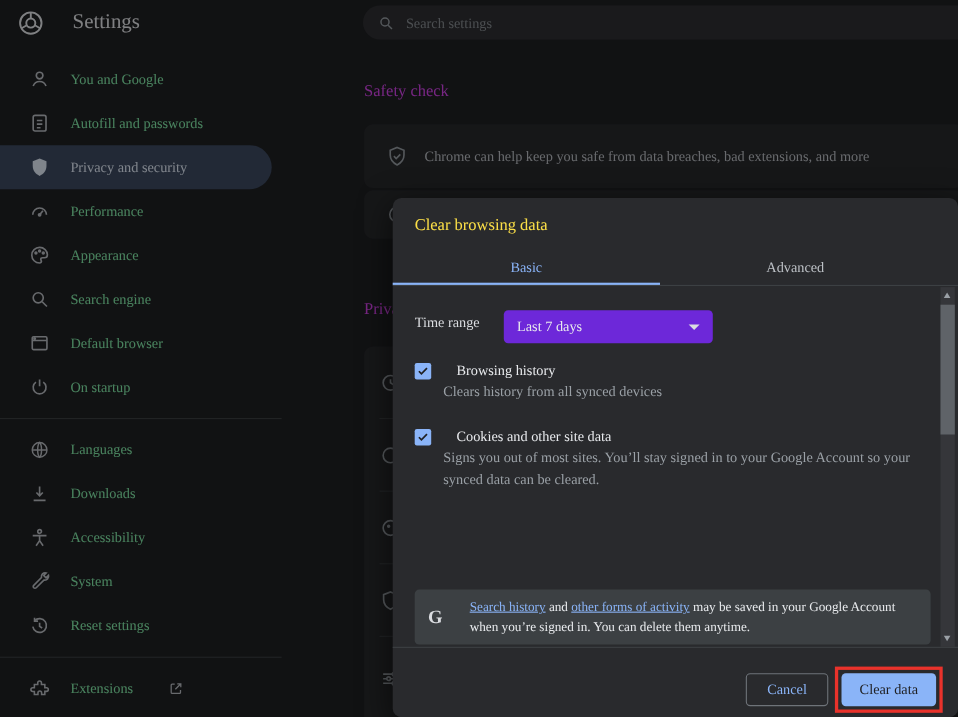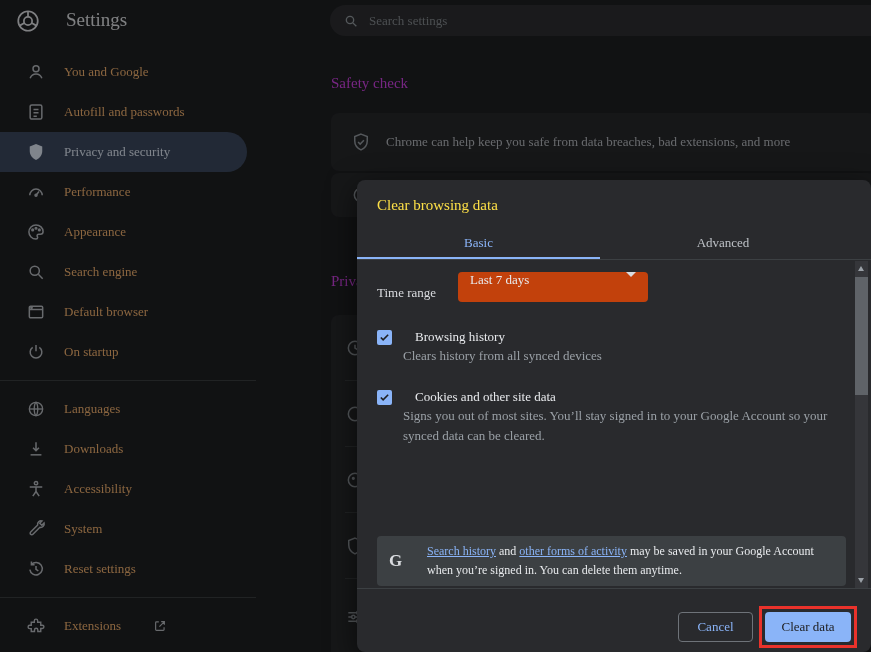--- a/index.html
+++ b/index.html
@@ -11,21 +11,21 @@
   .topbar{position:absolute;left:0;top:0;right:0;height:42px;}
   .logo{position:absolute;left:15px;top:8px;}
   .app-title{position:absolute;left:66px;top:9px;font-size:19px;font-weight:500;color:#e8eaed;}
   .search-box{position:absolute;left:330px;top:5px;width:556px;height:31px;border-radius:16px;
               background:#303134;display:flex;align-items:center;gap:10px;padding-left:13px;box-sizing:border-box;}
   .search-ph{font-size:13px;color:#8a8f94;}
 
   
   .sidebar{position:absolute;left:0;top:52px;width:280px;}
   .side-item{height:40px;display:flex;align-items:center;padding-left:26px;gap:18px;
-             font-size:13px;font-weight:500;color:#fdba74;cursor:pointer;}
+             font-size:13px;font-weight:500;color:#86efac;cursor:pointer;}
   .side-item .icon{width:20px;height:20px;flex:0 0 20px;color:#bdc1c6;}
   .side-item.sel{width:247px;box-sizing:border-box;background:#3e4c63;border-radius:0 20px 20px 0;color:#e8f0fe;}
   .side-item.sel .icon{color:#e8f0fe;}
   .side-divider{height:1px;background:#3c4043;margin:8px 24px 8px 0;}
   .ext-link{margin-left:14px;color:#bdc1c6;}
 
   
   .sec-title{position:absolute;left:331px;font-size:15px;color:#d946ef;}
   #safety-title{top:75px;}
   #privacy-title{top:273px;}
@@ -47,22 +47,22 @@
   .dialog{position:absolute;left:357px;top:180px;width:514px;height:472px;background:#292a2d;
           border-radius:8px;z-index:20;box-shadow:0 8px 30px rgba(0,0,0,.6);font-size:13px;}
   .dlg-title{position:absolute;left:20px;top:17px;font-size:15px;font-weight:500;color:#fde047;}
   .tab{position:absolute;top:47px;height:32px;line-height:32px;text-align:center;font-size:13px;cursor:pointer;}
   .tab-basic{left:0;width:243px;color:#8ab4f8;font-weight:500;}
   .tab-advanced{left:243px;width:246px;color:#bdc1c6;}
   .tabs-divider{position:absolute;left:0;right:0;top:79px;height:1px;background:#3c4043;}
   .tab-underline{position:absolute;left:0;top:77px;width:243px;height:2px;background:#8ab4f8;z-index:2;}
 
   .time-label{position:absolute;left:20px;top:105px;color:#dadce0;}
-  .select{position:absolute;left:101px;top:92px;width:190px;height:30px;background:#c2410c;border-radius:4px;
-          display:flex;padding:0 12px;box-sizing:border-box;font-weight:500;color:#e8eaed;cursor:pointer;}
+  .select{position:absolute;left:101px;top:102px;width:190px;height:30px;background:#6d28d9;border-radius:4px;
+          display:flex;align-items:center;padding:0 12px;box-sizing:border-box;font-weight:500;color:#e8eaed;cursor:pointer;}
   .caret{margin-left:auto;width:0;height:0;border-left:5px solid transparent;border-right:5px solid transparent;
          border-top:5px solid #dadce0;}
 
   .cb-row{position:absolute;left:20px;width:460px;}
   #cb-row-0{top:148px;} #cb-row-1{top:208px;} #cb-row-2{top:284px;}
   .checkbox{position:absolute;left:0;top:2px;width:15px;height:15px;background:#8ab4f8;border-radius:2px;
             display:flex;align-items:center;justify-content:center;cursor:pointer;}
   .cb-title{margin-left:38px;color:#e8eaed;line-height:18px;}
   .cb-desc{margin-left:26px;color:#9aa0a6;line-height:20px;max-width:446px;}
 

